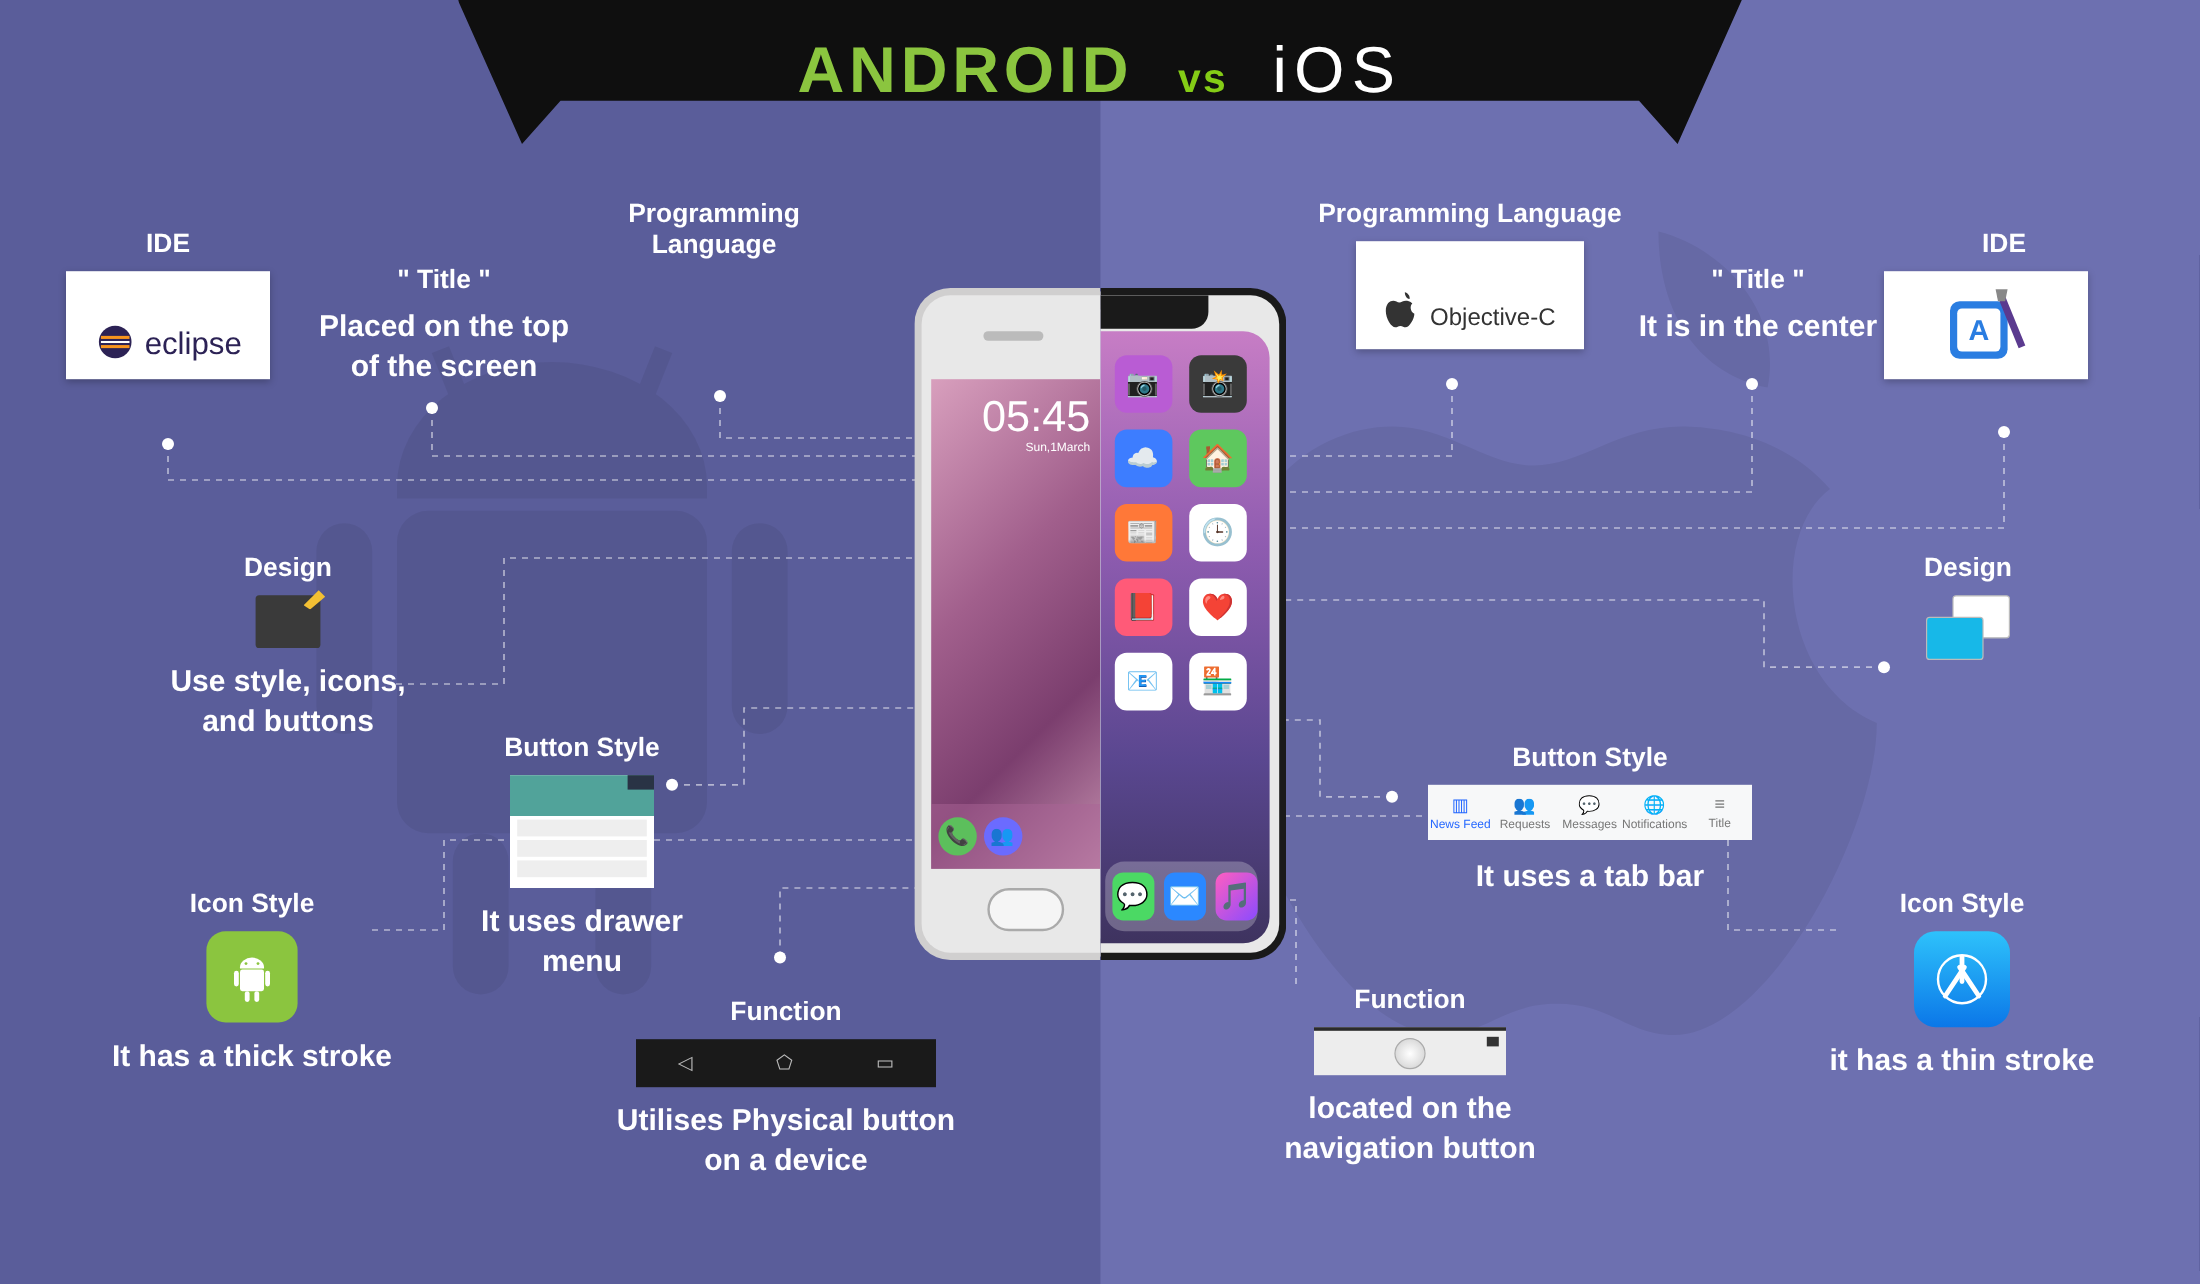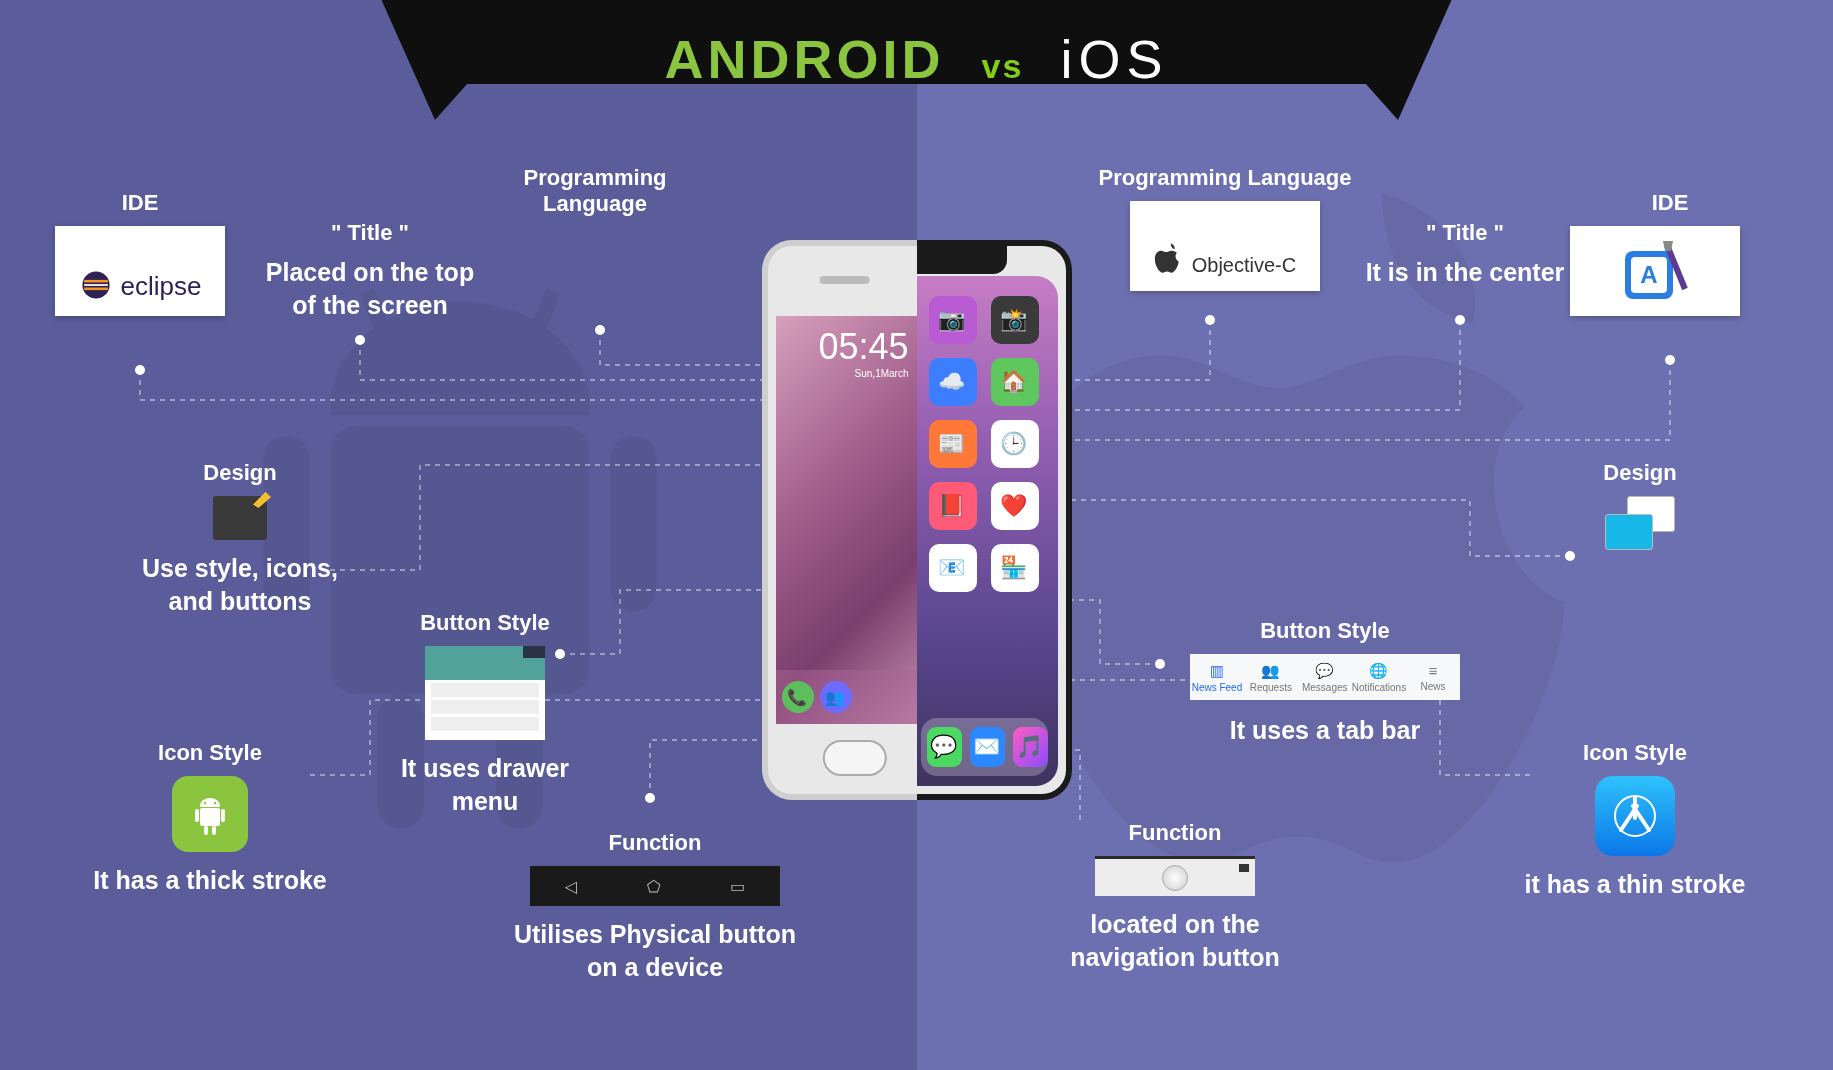--- a/index.html
+++ b/index.html
@@ -341,21 +341,21 @@
     <div class="ti">
         <span class="tic">💬</span>
         <span>Messages</span>
       </div>
     <div class="ti">
         <span class="tic">🌐</span>
         <span>Notifications</span>
       </div>
     <div class="ti">
         <span class="tic">≡</span>
-        <span>News</span>
+        <span>Title</span>
       </div>
   </div>
   <div class="node-desc">It uses a tab bar</div>
 </div>
 
 <div class="node" style="left:1510px; top:740px; width:250px;">
   <div class="node-title">Icon Style</div>
   <div class="appstore" style="margin:0 auto 12px">
     <svg width="48" height="48" viewBox="0 0 48 48">
         <g stroke="#fff" stroke-width="4" stroke-linecap="round" fill="none">

